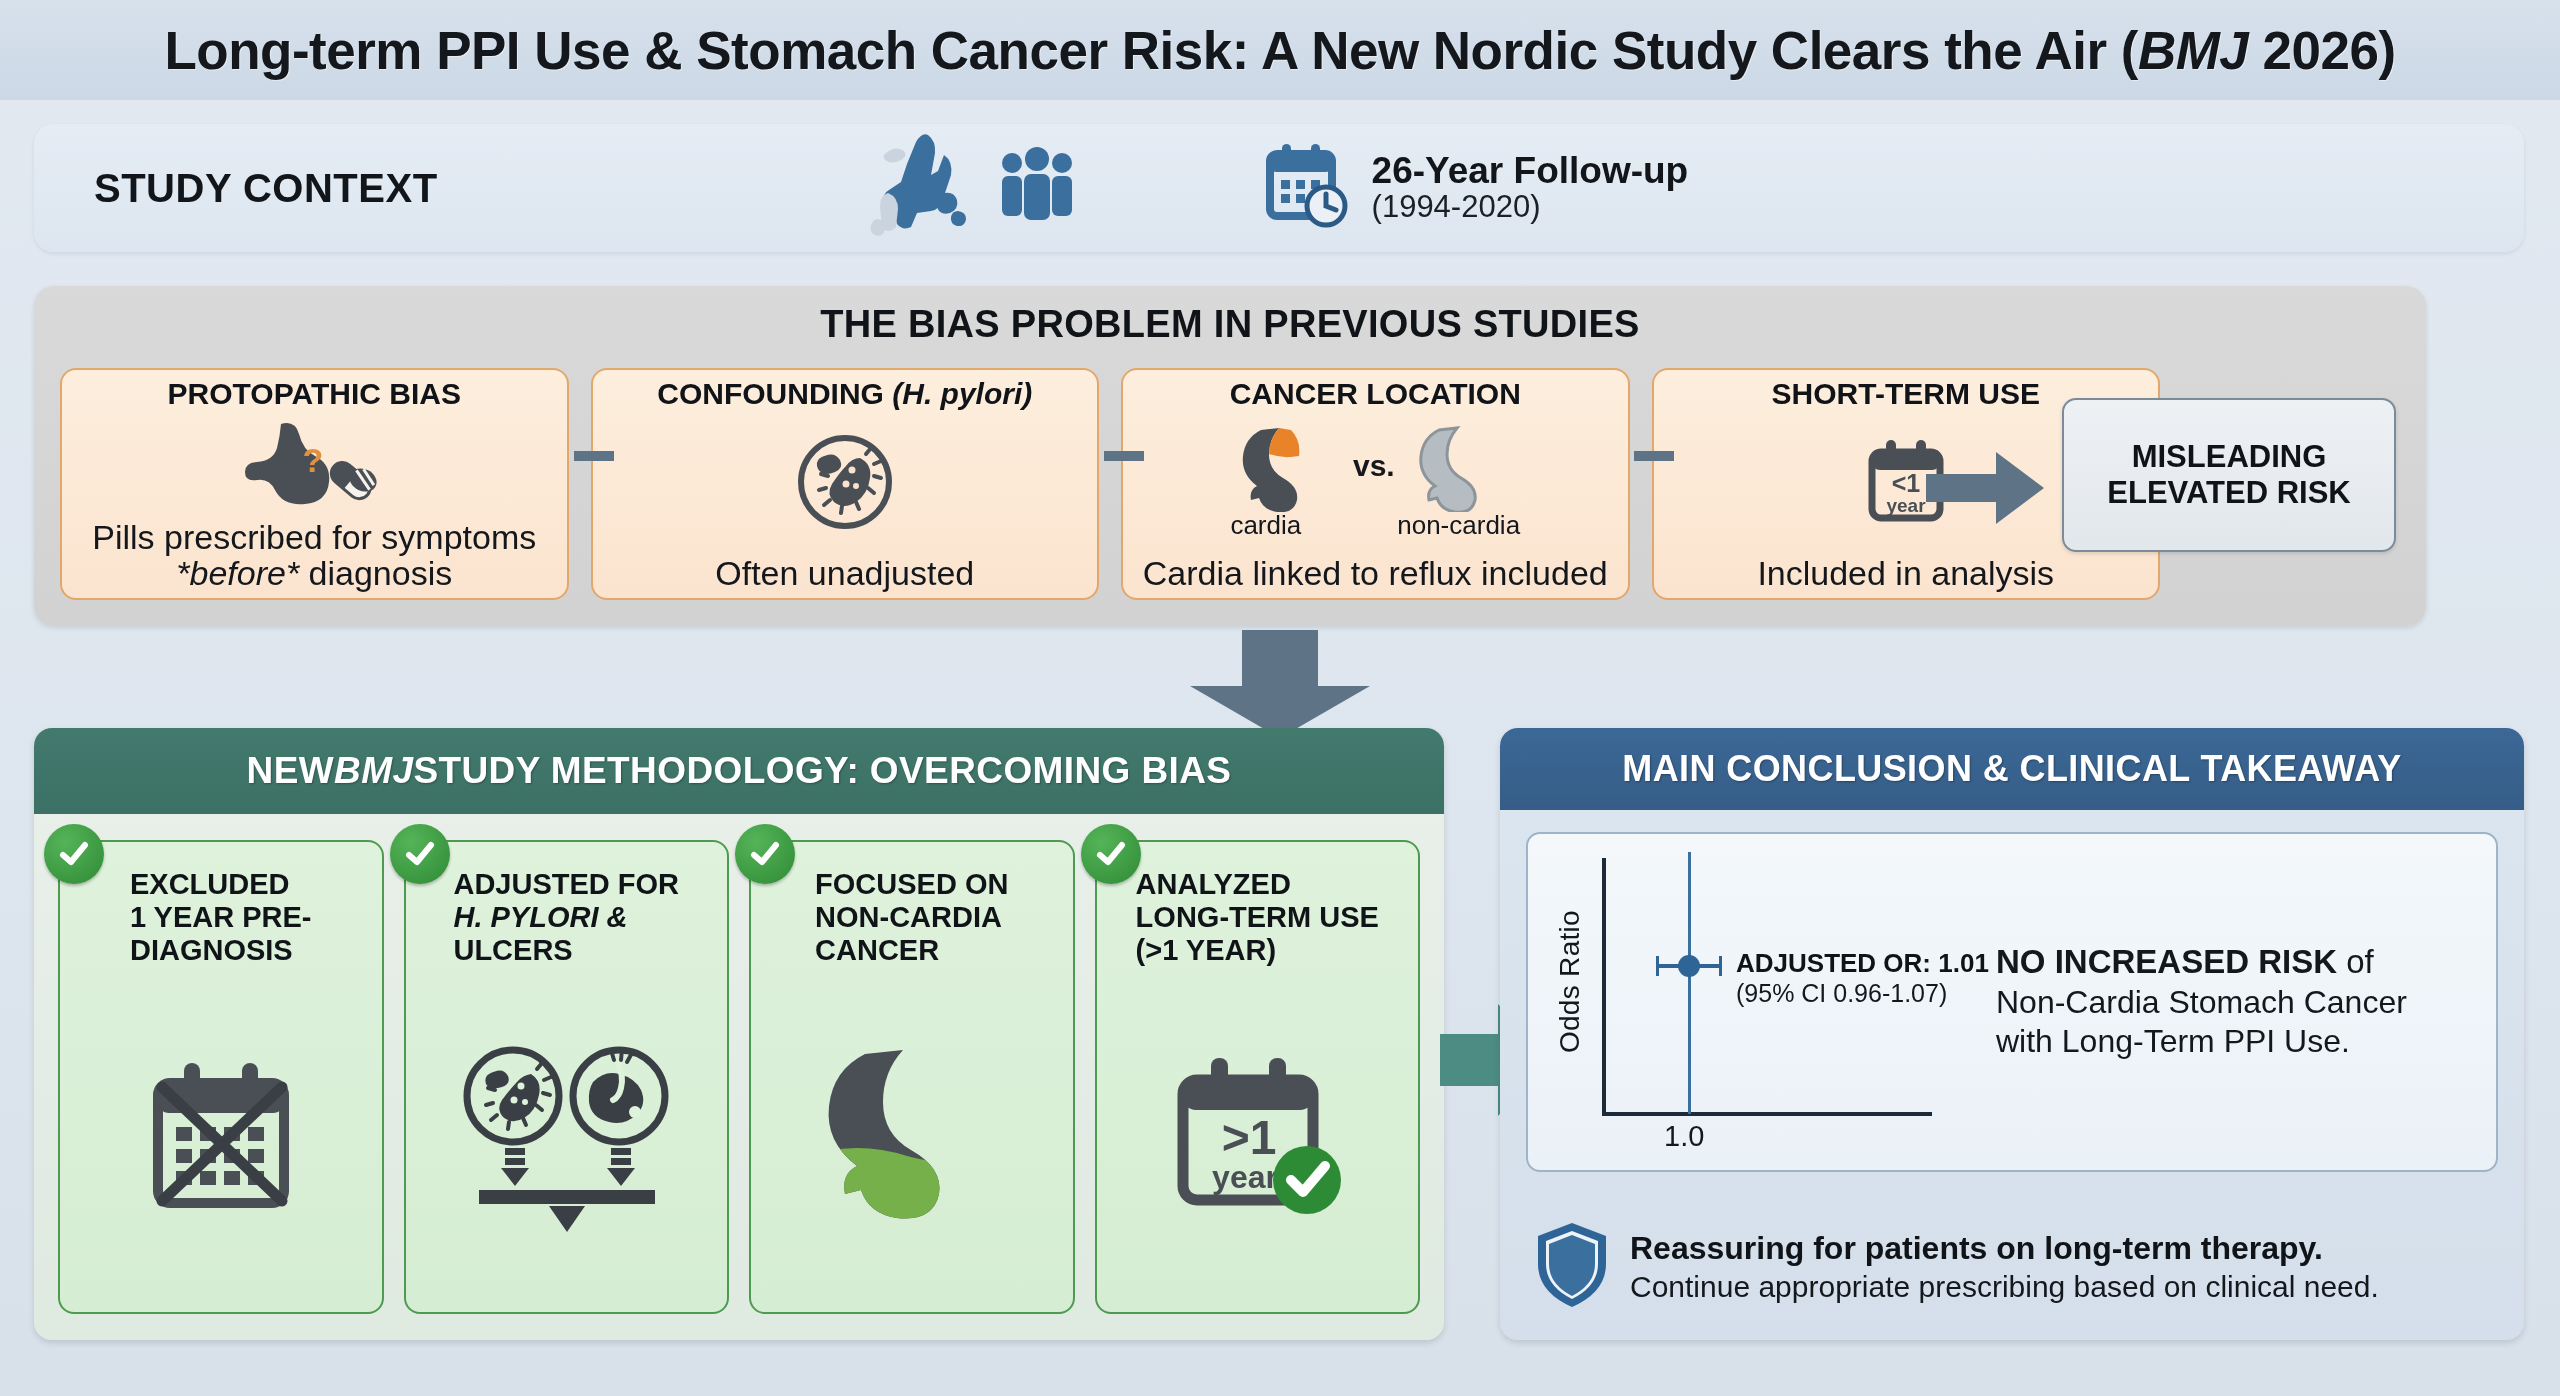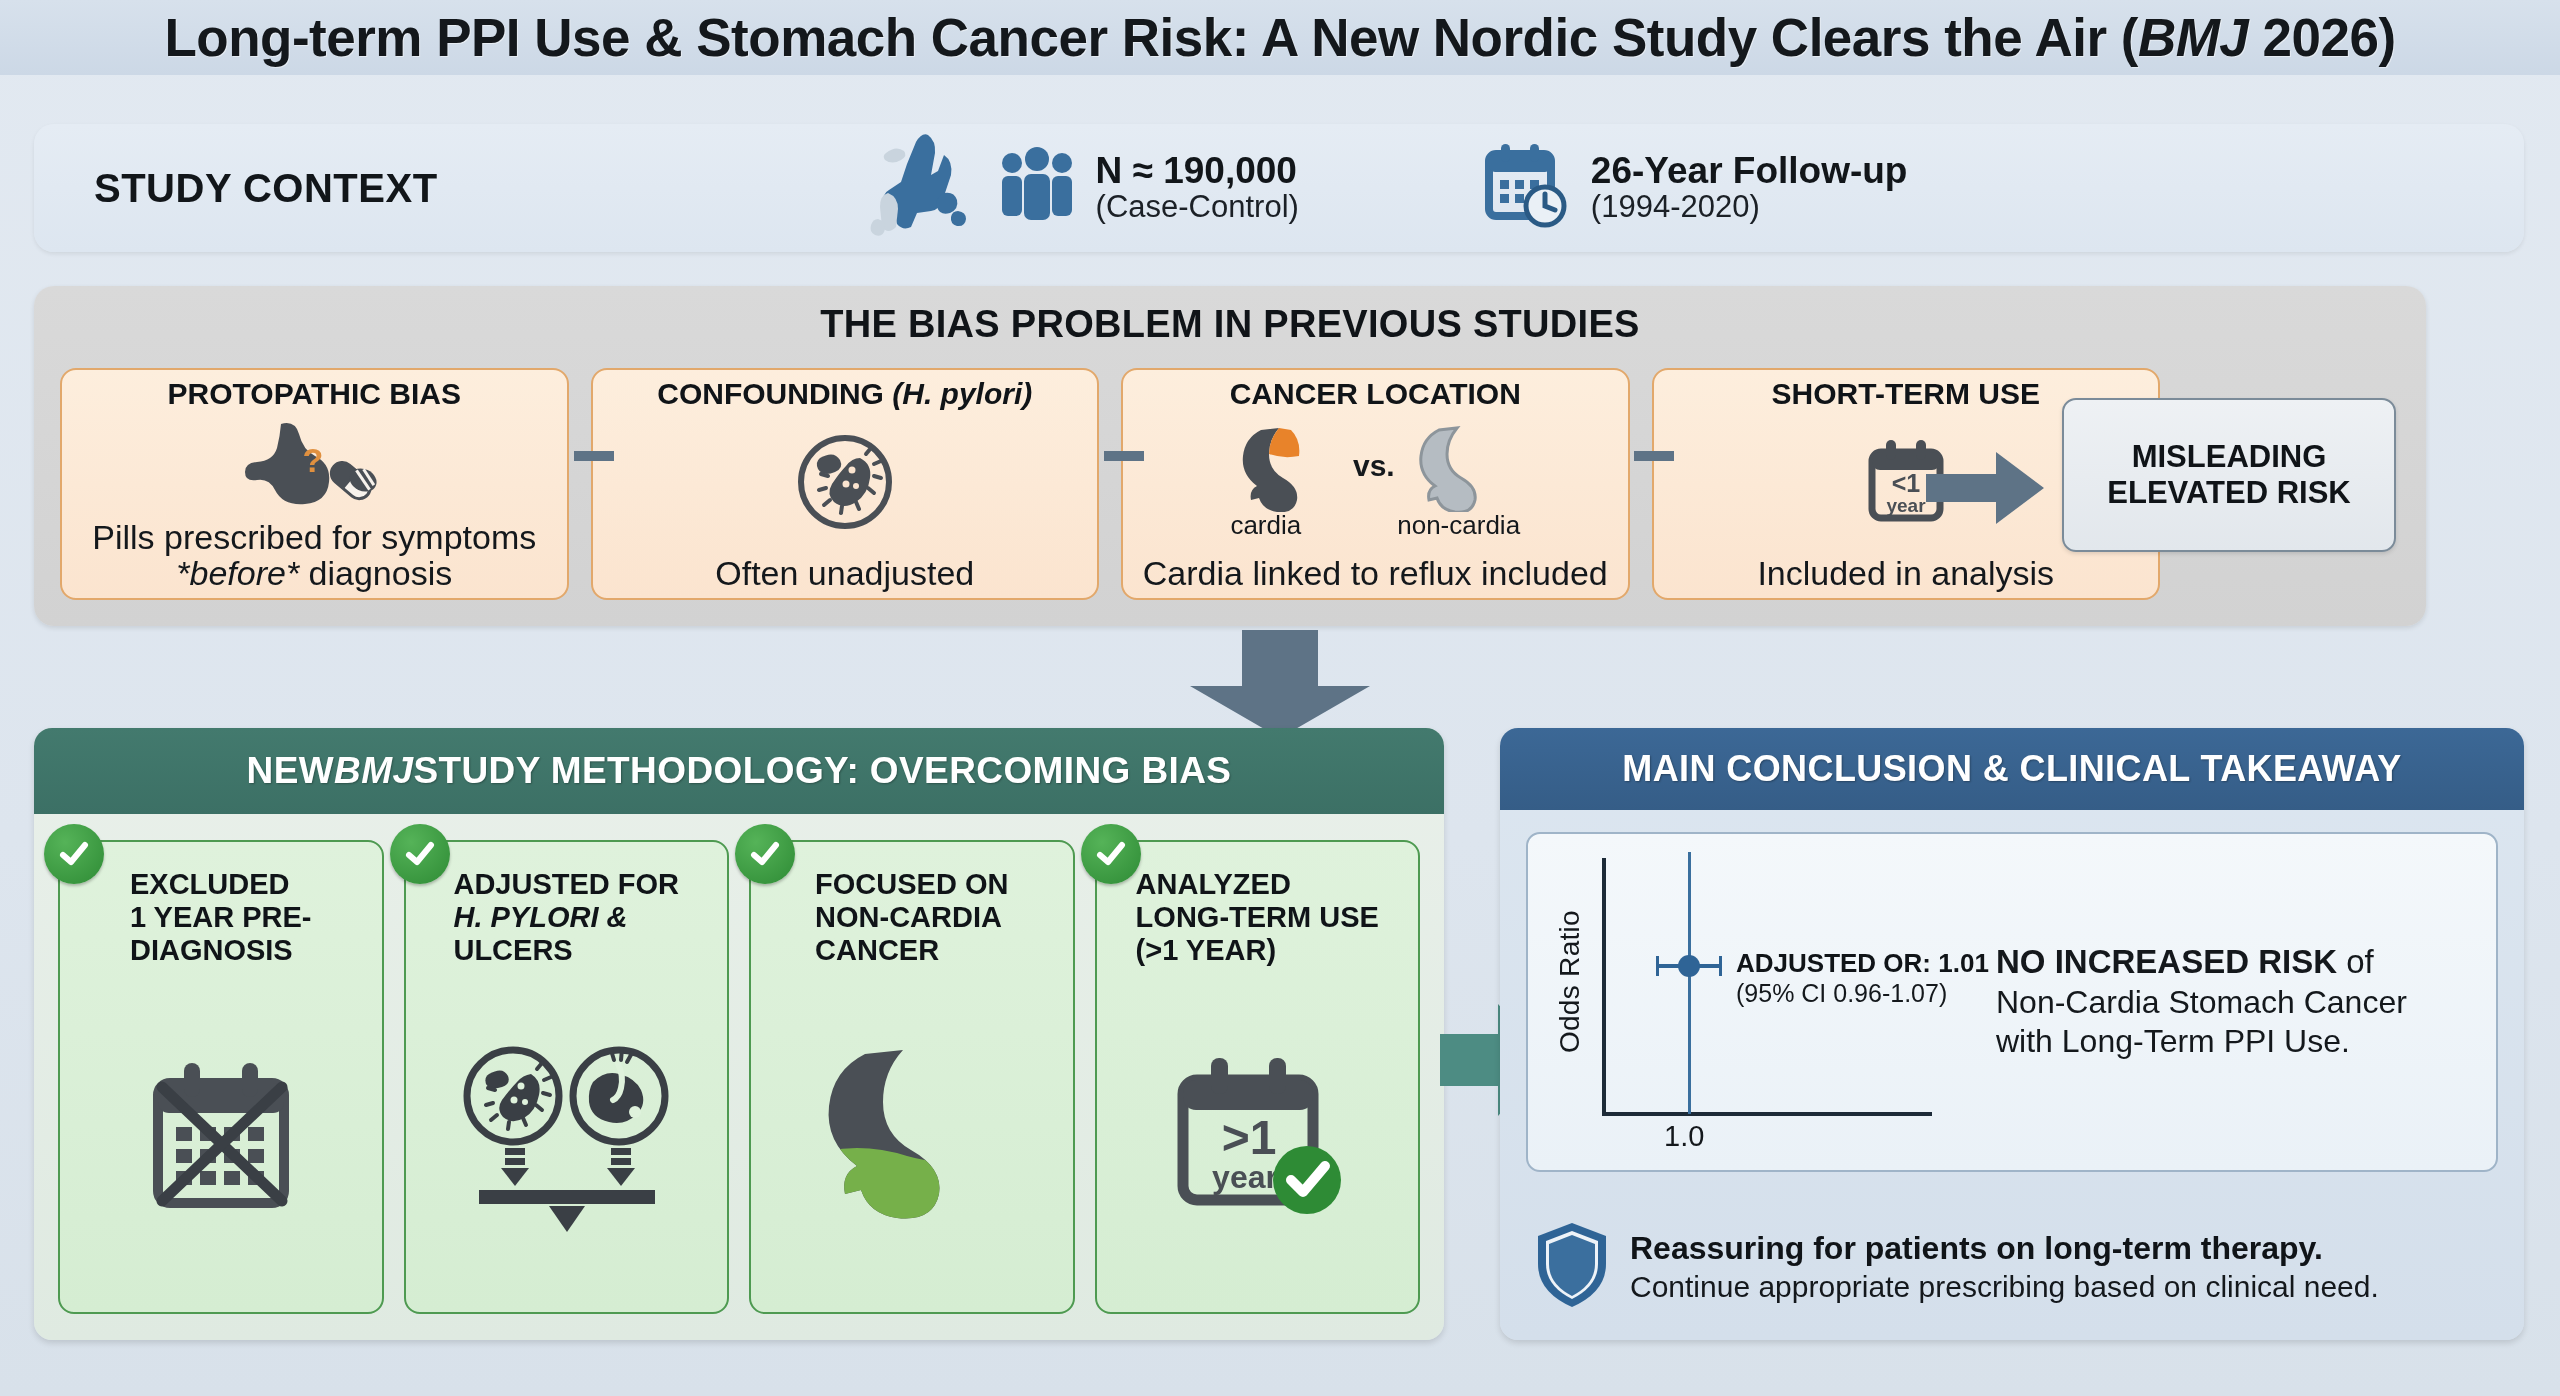--- a/index.html
+++ b/index.html
@@ -7,21 +7,21 @@
     width:2560px;height:1396px;
     background:#dfe7ef;
     font-family:"Liberation Sans", sans-serif;
     overflow:hidden;
     position:relative;
   }
   .page{position:absolute;inset:0;background:linear-gradient(180deg,#e2e9f1 0%,#dde5ee 60%,#d8e1ea 100%);}
 
   
   #title-bar{
-    position:absolute;left:0;top:0;width:2560px;height:75px;
+    position:absolute;left:0;top:0;width:2560px;height:100px;
     background:linear-gradient(180deg,#d7e1ec 0%,#ccd8e6 100%);
     display:flex;align-items:center;justify-content:center;
   }
   #title-bar .t{
     font-size:53px;font-weight:bold;color:#14181c;letter-spacing:-0.5px;
     text-shadow:1px 1px 0 rgba(255,255,255,.45);
     white-space:nowrap;
   }
   #title-bar .t .ital{font-style:italic;}
 
@@ -186,24 +186,20 @@
       </span>
       <span>
         <svg width="86" height="86" viewBox="0 0 86 86">
           <circle cx="18" cy="20" r="10" fill="#3a6f9e"></circle>
             <rect x="8" y="33" width="20" height="40" rx="6" fill="#3a6f9e"></rect>
           <circle cx="43" cy="16" r="12" fill="#3a6f9e"></circle>
             <rect x="30" y="31" width="26" height="46" rx="7" fill="#3a6f9e"></rect>
           <circle cx="68" cy="20" r="10" fill="#3a6f9e"></circle>
             <rect x="58" y="33" width="20" height="40" rx="6" fill="#3a6f9e"></rect>
         </svg>
-      </span>
-      <span class="ctx-text">
-        <span class="big">N ≈ 190,000</span>
-        <span class="small">(Case-Control)</span>
       </span>
     </div>
 
     <div class="ctx-item" style="margin-left:180px;">
       <span>
         <svg width="96" height="96" viewBox="0 0 96 96">
           <rect x="10" y="16" width="62" height="62" rx="7" fill="none" stroke="#3a6f9e" stroke-width="8"></rect>
           <rect x="10" y="16" width="62" height="18" rx="6" fill="#3a6f9e"></rect>
           <rect x="22" y="6" width="9" height="18" rx="4.5" fill="#3a6f9e"></rect>
           <rect x="51" y="6" width="9" height="18" rx="4.5" fill="#3a6f9e"></rect>

